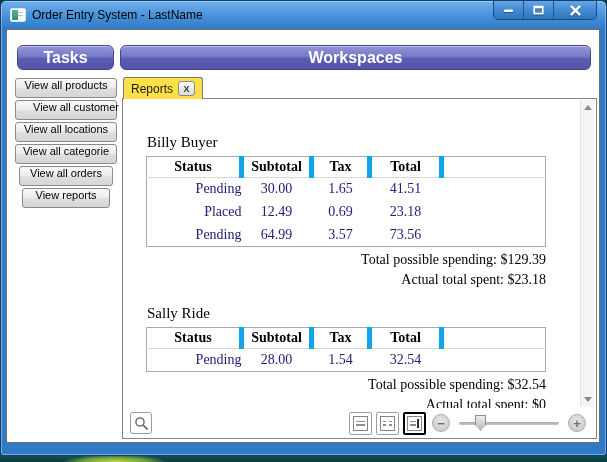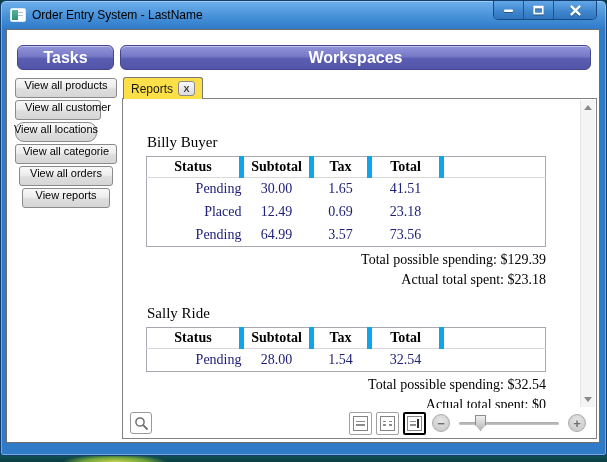--- a/index.html
+++ b/index.html
@@ -146,24 +146,24 @@
     <div class="hdr-btn btn-tasks">
       <span>Tasks</span>
     </div>
     <div class="hdr-btn btn-workspaces">
       <span>Workspaces</span>
     </div>
 
     <div class="side-btn" style="left:8px; top:48px; width:102px;">
       <span>View all products</span>
     </div>
-    <div class="side-btn" style="left:8px; top:70px; width:86px;padding-left:20px;">
+    <div class="side-btn" style="left:8px; top:70px; width:102px;padding-left:20px;">
       <span>View all customer</span>
     </div>
-    <div class="side-btn" style="left:8px; top:92px; width:82px;border-radius:9px;">
+    <div class="side-btn" style="left:8px; top:92px; width:102px;">
       <span>View all locations</span>
     </div>
     <div class="side-btn" style="left:8px; top:114px; width:102px;">
       <span>View all categorie</span>
     </div>
     <div class="side-btn" style="left:15px; top:158px; width:88px;">
       <span>View reports</span>
     </div>
     <div class="side-btn" style="left:12px; top:136px; width:94px;">
       <span>View all orders</span>

